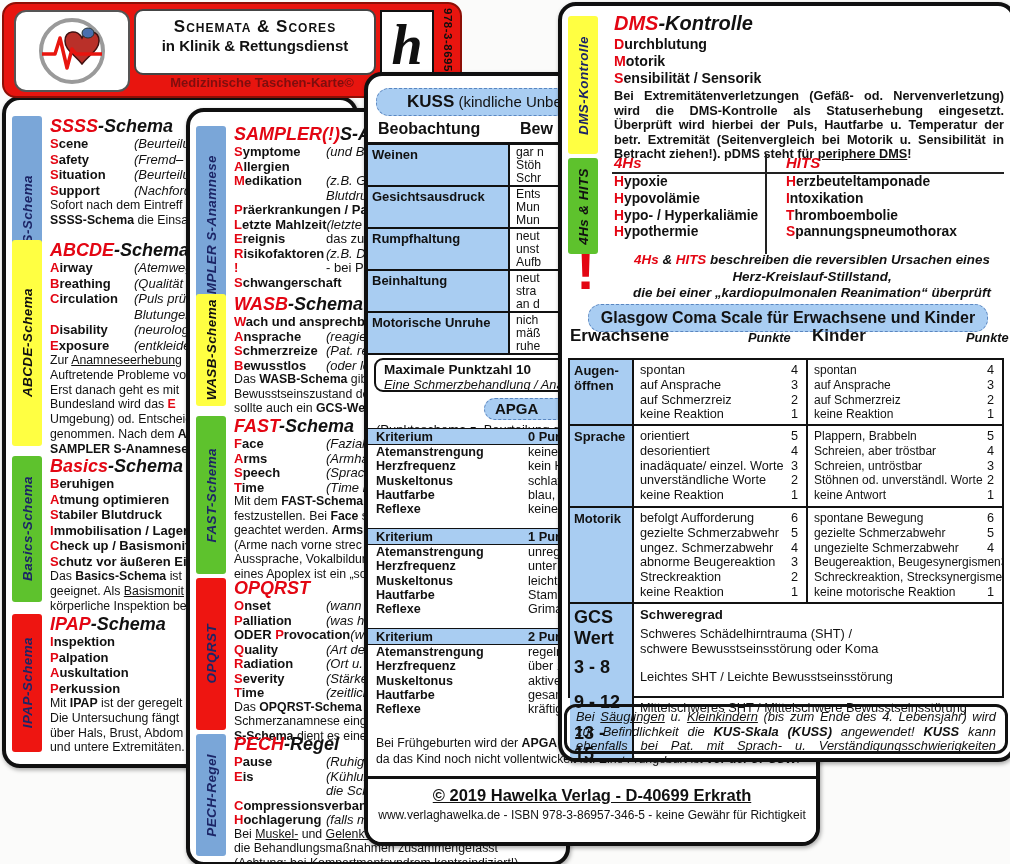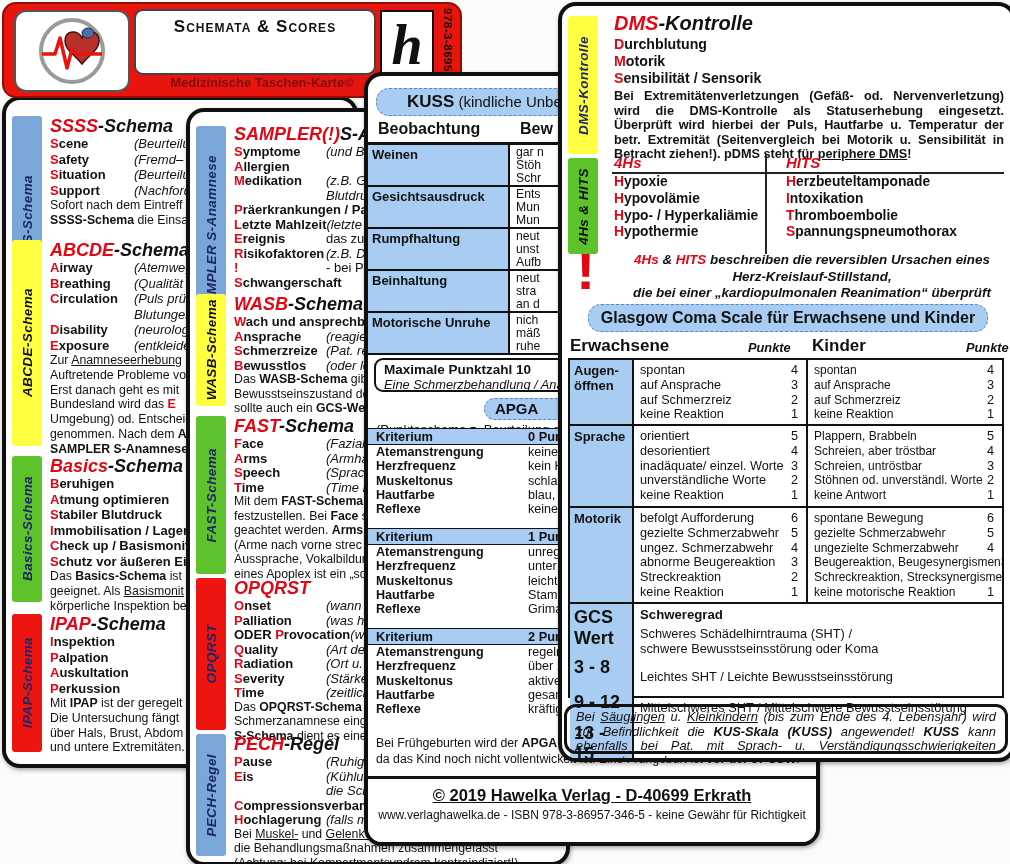--- a/index.html
+++ b/index.html
@@ -86,21 +86,21 @@
   .fh{font-style:italic;font-weight:bold;font-size:15px;color:#e30613;height:18px;}
   .fhead-row{display:grid;grid-template-columns:158px 1fr;border-bottom:2px solid #222;padding-left:2px;}
   .fitem-row{display:grid;grid-template-columns:158px 1fr;height:16.8px;font-weight:bold;font-size:13.8px;padding-left:2px;}
   .fours-vdiv{position:absolute;left:153px;top:0;width:2px;height:100px;background:#222;}
   .fitem-row .c2,.fhead-row .c2{padding-left:14px;}
   #excl{position:absolute;left:14px;top:234px;font-size:58px;font-weight:bold;color:#e30613;line-height:58px;}
   #fours-note{position:absolute;left:58px;top:246px;right:8px;text-align:center;
               font-style:italic;font-weight:bold;font-size:13.4px;line-height:16.5px;}
   #gcs-pill{position:absolute;left:26px;top:298px;width:398px;height:26px;line-height:26px;text-align:center;
             font-weight:bold;font-size:16px;}
-  #gcs-head{position:absolute;left:8px;right:8px;top:330px;height:20px;}
+  #gcs-head{position:absolute;left:8px;right:8px;top:320px;height:20px;}
   #gcs-head .gh{position:absolute;font-weight:bold;font-size:17px;}
   #gcs-head .gp{position:absolute;font-weight:bold;font-style:italic;font-size:12.8px;top:4px;}
   #gcs-table{position:absolute;left:6px;top:352px;width:436px;height:340px;border:2.5px solid #111;box-sizing:border-box;}
   .grow{display:grid;grid-template-columns:64px 174px 1fr;border-bottom:2px solid #111;}
   .grow:last-child{border-bottom:none;}
   .glabel{background:#a9cdf2;border-right:2.5px solid #111;font-weight:bold;font-size:13px;padding:3px 2px 0 4px;}
   .gcol{padding:3px 4px 0 6px;border-right:2.5px solid #111;overflow:hidden;}
   .gcol.last{border-right:none;}
   .gline{display:flex;height:14.8px;font-size:12.7px;white-space:nowrap;}
   .gcol.last .gline{font-size:12px;}
@@ -123,20 +123,21 @@
     <div class="logo-box">
       <svg width="100" height="70" viewBox="0 0 100 70">
         <circle cx="50" cy="35" r="31" fill="#fff" stroke="#9a9a9a" stroke-width="4"></circle>
         <path d="M60,22 c-4,-9 -17,-8 -17,3 c0,9 9,13 17,23 c8,-10 17,-14 17,-23 c0,-11 -13,-12 -17,-3 z" fill="#b93029" stroke="#401010" stroke-width="1.5"></path>
         <ellipse cx="66" cy="17" rx="6" ry="5" fill="#4a6fae" stroke="#233" stroke-width="1"></ellipse>
         <polyline points="20,38 33,38 38,22 45,52 50,33 54,38 80,38" fill="none" stroke="#e8150f" stroke-width="3.5" stroke-linejoin="round"></polyline>
       </svg>
     </div>
     <div class="title-box">
       <div class="brand-title">Schemata &amp; Scores</div>
+      <div class="brand-sub">in Klinik &amp; Rettungsdienst</div>
     </div>
     <div class="tagline">Medizinische Taschen-Karte©</div>
     <div class="h-box">
       <span>h</span>
     </div>
     <div class="isbn-vert">978-3-86957-2</div>
   </section>
 
   <section id="left-card" class="card">
       <div class="tab" style="top: 16px; height: 214px; background: rgb(122, 166, 216); color: rgb(28, 37, 102);">

